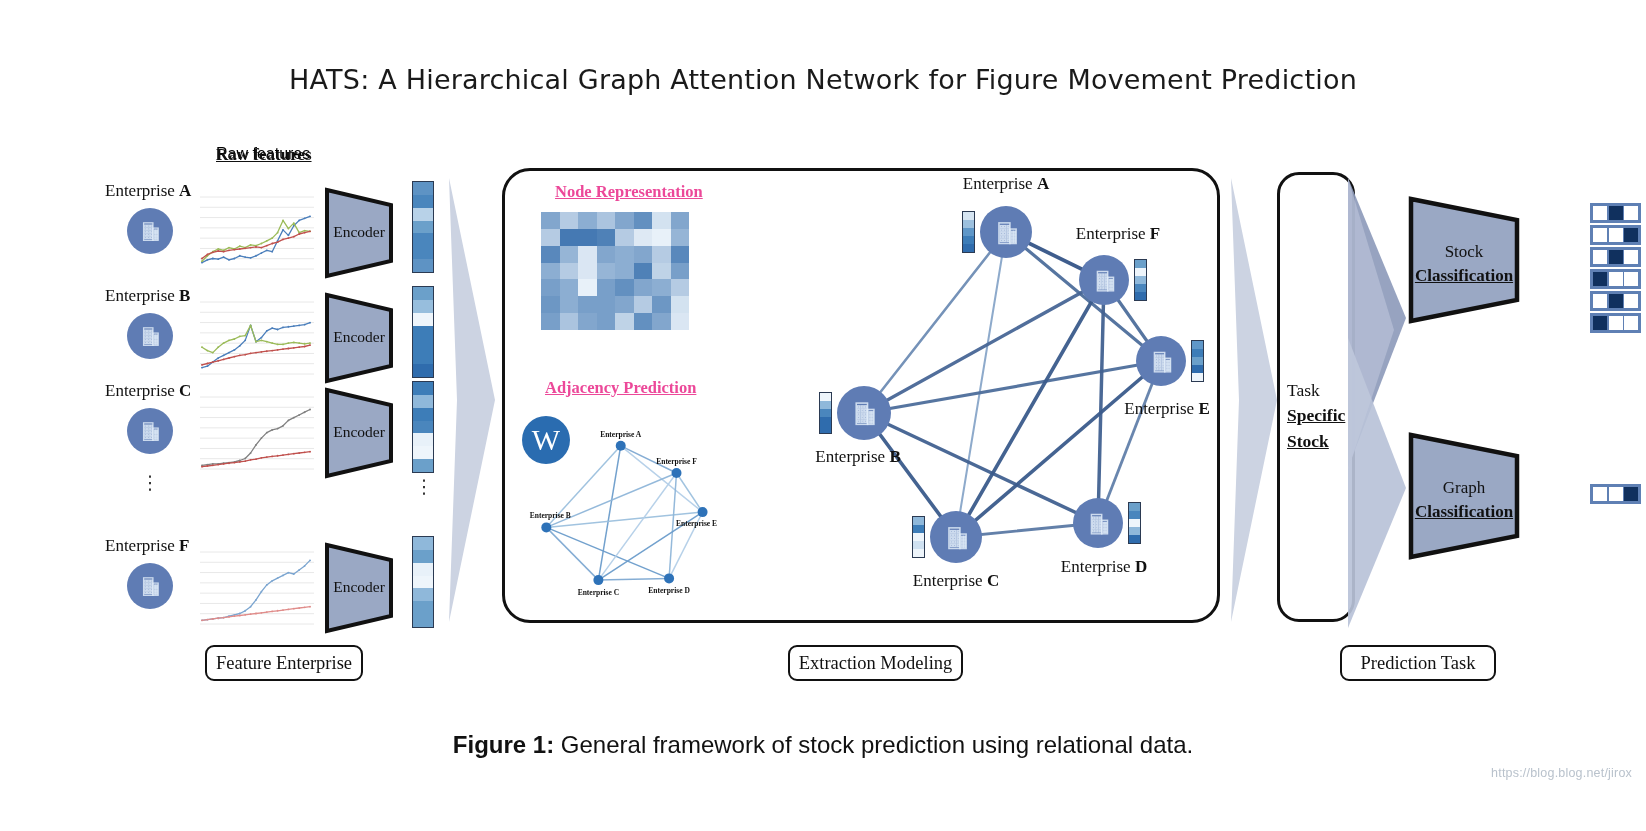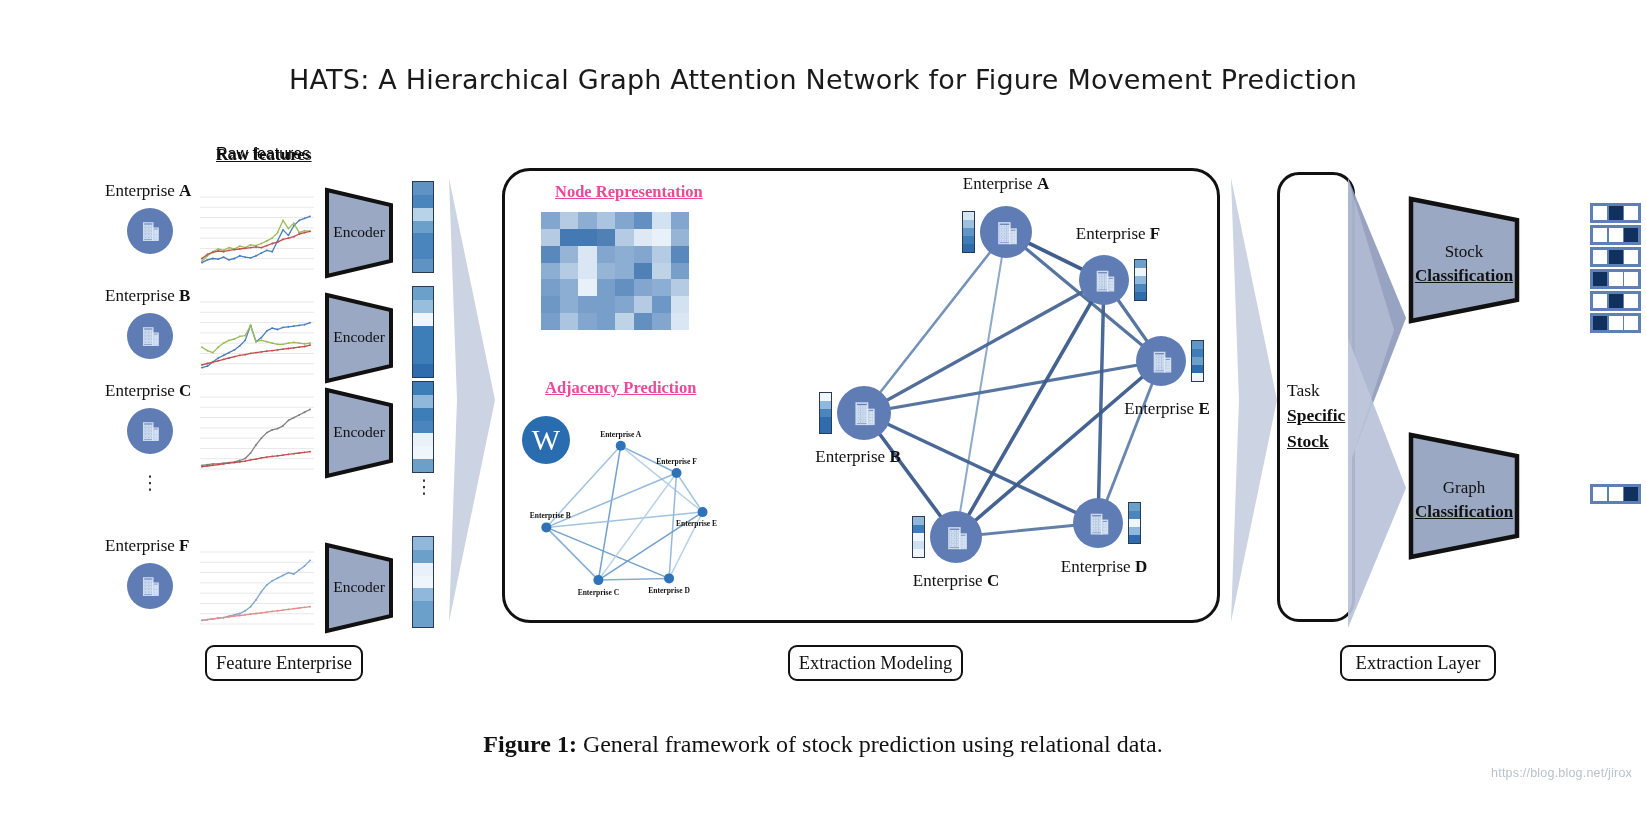--- a/index.html
+++ b/index.html
@@ -27,21 +27,21 @@
     font-family: "DejaVu Sans", sans-serif;
     font-weight: 400;
   }
 
   
   #caption {
     left: 0; top: 731px; width: 1646px;
     text-align: center;
     font-size: 24px;
     color: #111;
-    font-family: Liberation Serif, serif;
+    font-family: Liberation Sans, sans-serif;
   }
   #caption .cap-lead { font-weight: bold; }
 
   #watermark {
     right: 14px; top: 766px;
     font-size: 12.5px;
     color: #b9c2cc;
     font-family: "Liberation Sans", sans-serif;
     letter-spacing: .2px;
   }
@@ -1119,21 +1119,21 @@
   <div class="abs" id="graph-output" style="left:1590px; top:484px;">
       <div class="out-row" style="margin-bottom: 2.5px;">
         <span style="width: 14px; height: 14px; background: rgb(255, 255, 255);"></span>
         <span style="width: 14px; height: 14px; background: rgb(255, 255, 255);"></span>
         <span style="width: 14px; height: 14px; background: rgb(16, 48, 94);"></span>
       </div>
     </div>
 
   <div class="abs stage-box" style="left:205px; top:645px; width:158px;">Feature Enterprise</div>
   <div class="abs stage-box" style="left:788px; top:645px; width:175px;">Extraction Modeling</div>
-  <div class="abs stage-box" style="left:1340px; top:645px; width:156px;">Extraction Layer</div>
+  <div class="abs stage-box" style="left:1340px; top:645px; width:156px;">Prediction Task</div>
 
   <div class="abs" id="caption">
     <span class="cap-lead">Figure 1:</span><span> General framework of stock prediction using relational data.</span>
   </div>
 
   <div class="abs" id="watermark">https://blog.blog.net/jirox</div>
 
 </div>
 
 </body></html>

